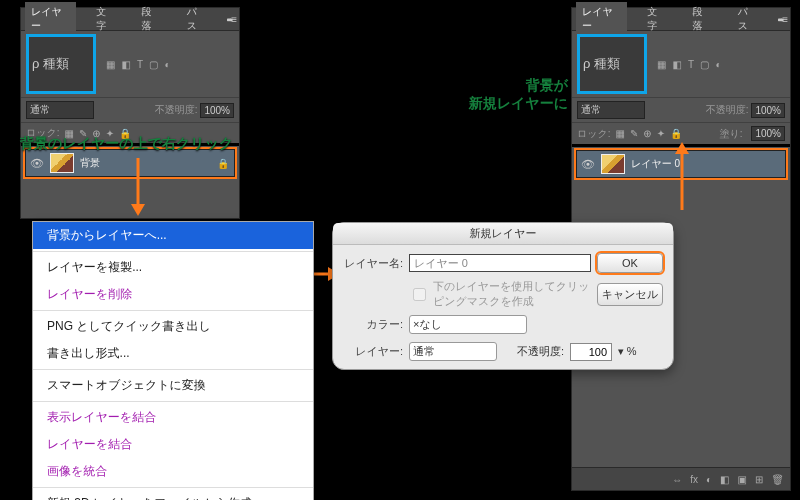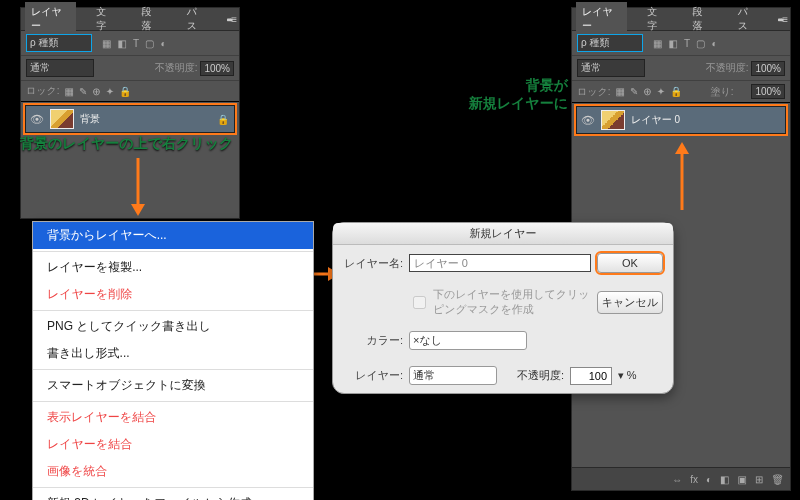--- a/index.html
+++ b/index.html
@@ -4,51 +4,51 @@
 <style>
 body{margin:0;background:#000;font-family:"Hiragino Kaku Gothic Pro","Meiryo",sans-serif;width:800px;height:500px;overflow:hidden;position:relative;font-size:11px;color:#ddd}
 .panel{position:absolute;background:#535353;border:1px solid #2a2a2a;box-shadow:0 2px 6px rgba(0,0,0,.5)}
 .panel-left{left:20px;top:7px;width:218px;height:210px}
 .panel-right{right:9px;top:7px;width:218px;height:482px}
 .panel-tabs{display:flex;align-items:center;height:22px;background:#454545;border-bottom:1px solid #2a2a2a;padding:0 4px;gap:14px}
 .tab{padding:3px 6px;color:#ccc;font-size:10px}
 .tab.active{background:#535353;color:#eee}
 .panel-menu-icon{margin-left:auto;color:#ccc;font-size:10px;letter-spacing:-2px}
 .filter-row{display:flex;align-items:center;gap:4px;padding:3px 5px;border-bottom:1px solid #404040}
-.filter-select{background:#3a3a3a;border:1px solid #0ea5e9;color:#ccc;font-size:10px;padding:1px 3px;flex:0 0 58px}
+.filter-select{background:#3a3a3a;border:3px solid #0ea5e9;color:#ccc;font-size:13px;padding:18px 3px;flex:0 0 58px}
 .filter-icons{display:flex;gap:6px;margin-left:6px;color:#aaa;font-size:10px}
 .blend-row{display:flex;align-items:center;padding:3px 5px;gap:4px;border-bottom:1px solid #404040}
 .blend-label{font-size:10px;color:#999}
 .blend-select{background:#3a3a3a;border:1px solid #222;color:#ccc;font-size:10px;padding:1px 3px;flex:0 0 60px}
 .opacity-block{margin-left:auto;display:flex;align-items:center;gap:3px;font-size:10px;color:#999}
 .opacity-val{background:#3a3a3a;border:1px solid #222;color:#ccc;padding:1px 3px;font-size:10px}
-.lock-row{display:flex;align-items:center;padding:3px 5px;gap:5px;border-bottom:1px solid #000000;font-size:10px;color:#999}
+.lock-row{display:flex;align-items:center;padding:3px 5px;gap:5px;border-bottom:3px solid #000000;font-size:10px;color:#999}
 .lock-icons{display:flex;gap:5px;color:#aaa}
-.fill-block{margin-left:auto;display:flex;align-items:center;gap:18px}
+.fill-block{margin-left:auto;display:flex;align-items:center;gap:9px}
 .layer-row{display:flex;align-items:center;height:26px;background:#5a6b7a;border:1px solid #222;margin:3px 4px;padding:0 4px;gap:6px}
 .layer-row.hl{outline:2px solid #ff7a1a;outline-offset:0}
 .eye{color:#ccc;font-size:11px}
 .thumb{width:22px;height:18px;background:linear-gradient(135deg,#f0d070 40%,#d8a030 40%,#d8a030 60%,#7a3c30 60%);border:1px solid #eee}
 .layer-name{color:#eee;font-size:10px}
 .lock-icon{margin-left:auto;color:#ccc;font-size:10px}
 .panel-footer{position:absolute;bottom:0;left:0;right:0;height:22px;background:#454545;border-top:1px solid #2a2a2a;display:flex;align-items:center;justify-content:flex-end;gap:8px;padding:0 6px;color:#aaa;font-size:10px}
 
 .anno{position:absolute;color:#15803d;font-weight:bold;font-size:14px;text-shadow:0 1px 2px #000}
 .arrow{position:absolute}
 .arrow svg{display:block}
 
 .ctx{position:absolute;left:32px;top:221px;width:280px;background:#fff;border:1px solid #aaa;box-shadow:2px 2px 8px rgba(0,0,0,.4);font-size:12px;color:#222}
 .ctx-item{padding:5px 14px}
 .ctx-item.sel{background:#1a63dc;color:#fff}
-.ctx-item.dis{color:#ef4444}
+.ctx-item.dis{color:#a21caf}
 .ctx-sep{height:1px;background:#ddd;margin:2px 0}
 
 .dlg{position:absolute;left:332px;top:222px;width:340px;background:#eaeaea;border:1px solid #999;border-radius:12px;box-shadow:0 4px 12px rgba(0,0,0,.4);font-size:11px;color:#333}
 .dlg-title{background:linear-gradient(#f6f6f6,#dcdcdc);border-bottom:1px solid #bbb;text-align:center;padding:3px 0;font-size:11px;border-radius:5px 5px 0 0}
-.dlg-body{padding:8px 10px;display:grid;grid-template-columns:60px 1fr 66px;gap:14px 6px;align-items:center}
+.dlg-body{padding:8px 10px;display:grid;grid-template-columns:60px 1fr 66px;gap:6px 6px;align-items:center}
 .dlg-label{text-align:right;color:#444}
 .dlg-input{border:1px solid #888;background:#fff;padding:2px 4px;font-size:11px}
 .dlg-input.hl{color:#888;background:#fff;border:1.5px solid #444}
 .dlg-btn{background:linear-gradient(#fff,#e2e2e2);border:1px solid #999;border-radius:4px;padding:3px 0;text-align:center;font-size:11px}
 .dlg-btn.ok{outline:2px solid #ff7a1a}
 .dlg-check{display:flex;align-items:center;gap:4px;grid-column:2/3;color:#999}
 .dlg-select{border:1px solid #999;background:#fff;padding:1px 3px;font-size:11px;border-radius:3px}
 .dlg-row2{grid-column:1/4;display:flex;align-items:center;gap:6px;margin-top:2px}
 </style>
 </head>

